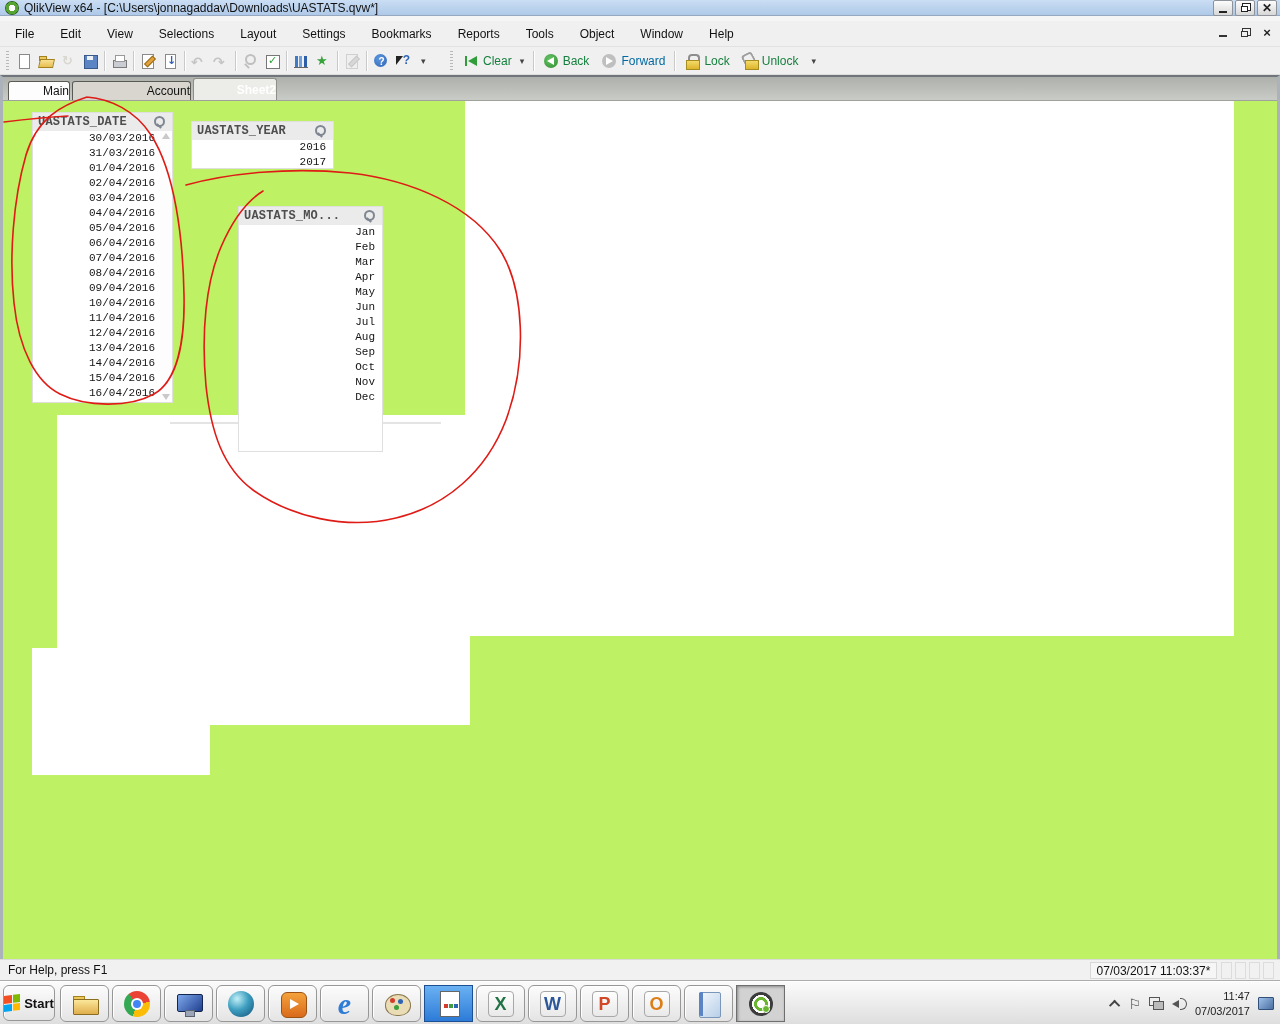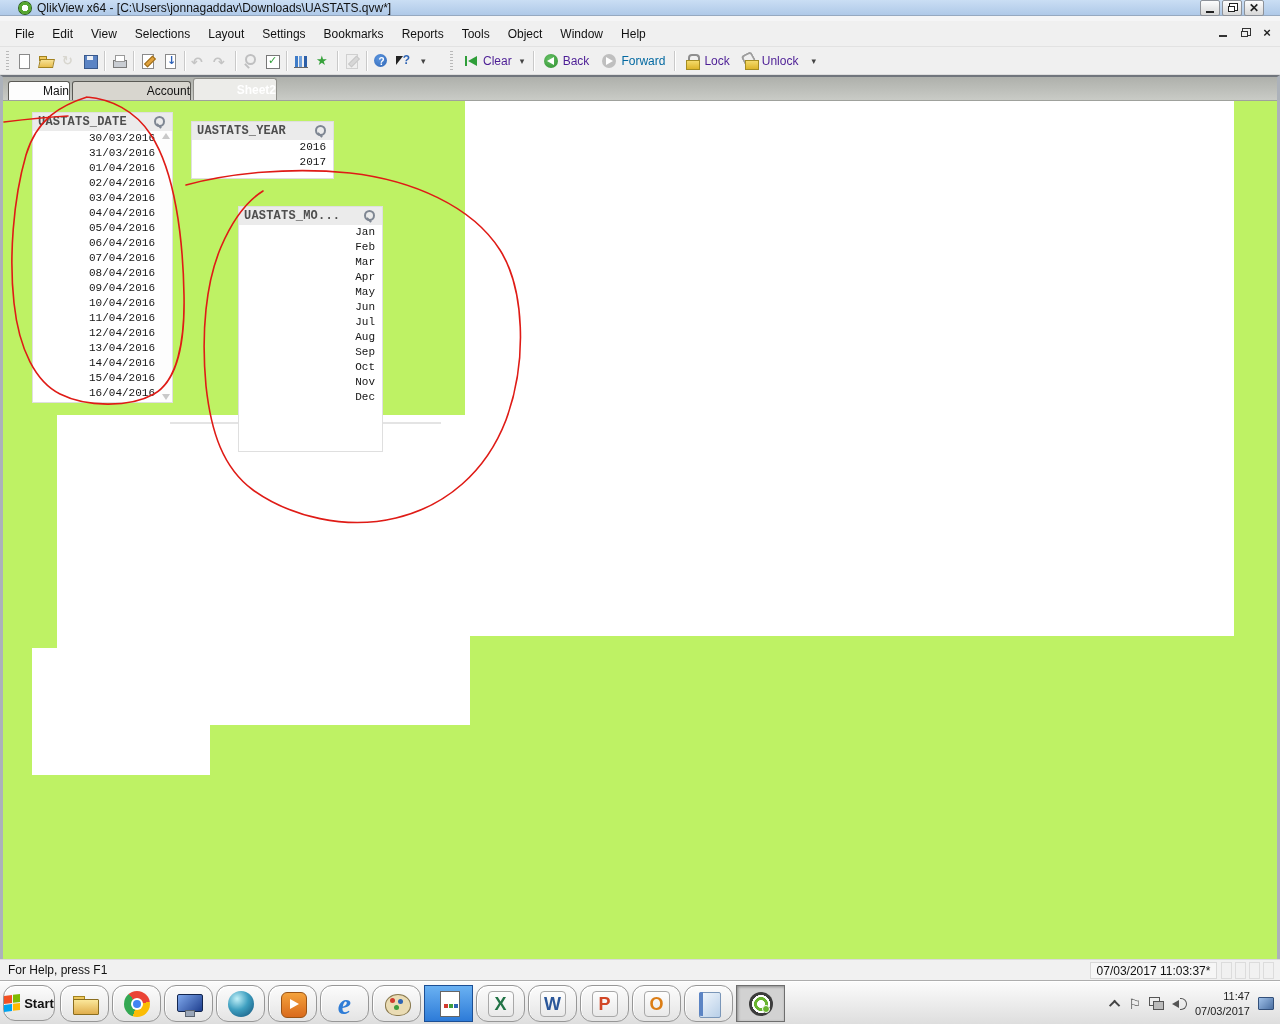--- a/index.html
+++ b/index.html
@@ -2,21 +2,21 @@
 <html><head>
 <meta charset="utf-8">
 <style>
   * { margin:0; padding:0; box-sizing:border-box; }
   html,body { width:1280px; height:1024px; overflow:hidden; background:#F5F5F6;
               font-family:"Liberation Sans", sans-serif; }
 
   
   .titlebar { position:absolute; left:0; top:0; width:1280px; height:16px;
     background:linear-gradient(#CADEF4,#AFC9E8); display:flex; align-items:center;
-    padding:0 16px; border-bottom:1px solid #96A9C0; }
+    padding:0 3px; border-bottom:1px solid #96A9C0; }
   .app-icon { width:14px; height:14px; border-radius:50%; margin:0 5px 0 2px;
     background:radial-gradient(circle at 50% 50%, #fff 0 30%, #56A531 32% 62%, #2E5E1E 64% 100%); }
   .title-text { font-size:12px; color:#111; flex:1; white-space:nowrap; }
   .cap-btns { display:flex; gap:2px; }
   .cap-btn { width:20px; height:16px; background:linear-gradient(#FDFDFD,#D7D7D7);
     border:1px solid #8E9299; border-radius:2px; display:flex; align-items:center;
     justify-content:center; position:relative; }
   .g-min { width:8px; height:2px; background:#222; margin-top:8px; }
   .g-restore { width:7px; height:6px; border:1px solid #222; background:#fff;
     box-shadow:2px -2px 0 -0px #fff, 2px -2px 0 1px #222; margin:2px 2px 0 0; }
@@ -37,21 +37,21 @@
   
   .toolbar { position:absolute; left:0; top:47px; width:1280px; height:28px;
     background:#F0F0F0; display:flex; align-items:center; padding-left:2px;
     border-bottom:1px solid #DDD; }
   .tb-grip { width:3px; height:20px; margin:0 4px;
     background:repeating-linear-gradient(180deg,#B9B9B9 0 1px, transparent 1px 3px); }
   .tb-sep { width:1px; height:20px; background:#C9C9C9; margin:0 3px; box-shadow:1px 0 0 #FFF; }
   .tb-btn { width:22px; height:22px; display:flex; align-items:center; justify-content:center; }
   .tb-btn.disabled { opacity:.45; filter:grayscale(80%); }
   .tb-lbtn { display:flex; align-items:center; gap:4px; padding:0 6px; height:22px;
-    font-size:12px; color:#4c1d95; }
+    font-size:12px; color:#15803d; }
   .tb-lbtn.disabled { color:#0369a1; }
   .tbi { width:16px; height:16px; position:relative; display:inline-block; font-style:normal; }
 
   .new-document-icon::before { content:""; position:absolute; left:3px; top:1px; width:9px;
     height:13px; background:#fff; border:1px solid #8a8a8a; }
   .open-file-icon::before { content:""; position:absolute; left:1px; top:3px; width:6px; height:3px;
     background:#EFC85C; border:1px solid #A2821F; }
   .open-file-icon::after { content:""; position:absolute; left:1px; top:6px; width:13px; height:7px;
     background:linear-gradient(#F7E193,#E8BE4E); border:1px solid #A2821F; transform:skewX(-12deg); }
   .refresh-icon::before { content:"\21BB"; position:absolute; left:2px; top:0;
@@ -138,21 +138,21 @@
   .sheet { position:relative; width:100%; height:860px; background:#bef264; overflow:hidden;font-family:Liberation Mono, monospace; }
   .white-rect { position:absolute; background:#FFFFFF; }
   .wr-a { left:462px; top:0;     width:769px; height:535px; }
   .wr-b { left:54px;  top:314px; width:413px; height:310px; }
   .wr-c { left:29px;  top:547px; width:178px; height:127px; }
   .container-edge { position:absolute; left:167px; top:321px; width:271px; height:2px; background:#E4E4E4; }
 
   
   .listbox { position:absolute; background:#fff; border:1px solid #DFDFDF; }
   .lb-date  { left:29px;  top:11px;  width:141px; height:291px; }
-  .lb-year  { left:188px; top:20px;  width:143px; height:58px;  }
+  .lb-year  { left:188px; top:20px;  width:143px; height:48px;  }
   .lb-month { left:235px; top:105px; width:145px; height:246px; }
   .lb-caption { height:18px; background:#EBEBEB; display:flex; align-items:center;
     justify-content:space-between; padding:0 5px; font-size:12px; font-weight:bold;
     color:#4E4E4E; letter-spacing:.2px; white-space:nowrap; overflow:hidden; }
   .mag { width:13px; height:14px; position:relative; flex:none; }
   .lb-rows { position:absolute; left:0; right:0; top:18px; bottom:0; overflow:hidden; }
   .lb-row { height:15px; line-height:15px; font-size:11px; color:#141414;
     text-align:right; padding-right:7px; cursor:default; }
   .lb-date .lb-row { padding-right:17px; }
   .lb-scroll { position:absolute; right:0; top:18px; bottom:0; width:12px;
@@ -173,21 +173,21 @@
   .sb-help { position:absolute; left:8px; top:3px; }
   .sb-date { position:absolute; left:1090px; top:2px; width:127px; height:17px;
     border:1px solid #D8D8D8; background:#F6F6F6; text-align:center; line-height:16px; }
   .sb-mini { position:absolute; top:2px; width:11px; height:17px; border:1px solid #DCDCDC; }
 
   
   .taskbar { position:absolute; left:0; top:981px; width:1280px; height:43px;
     background:linear-gradient(#FBFBFB,#DEDEDE); border-top:1px solid #FFFFFF;
     box-shadow:0 -1px 0 #ADADAD; }
   .tb-raised { background:linear-gradient(#FCFCFC,#E4E4E4); border:1px solid #979797;
-    border-radius:12px; box-shadow:inset 1px 1px 0 #fff; }
+    border-radius:6px; box-shadow:inset 1px 1px 0 #fff; }
   .start-btn { position:absolute; left:3px; top:3px; width:52px; height:36px;
     display:flex; align-items:center; justify-content:center; gap:4px;
     font-weight:bold; font-size:13px; color:#111; }
   .win-flag { width:16px; height:16px; display:grid; grid-template-columns:1fr 1fr;
     grid-template-rows:1fr 1fr; gap:1px; transform:skewY(-8deg); flex:none; }
   .wf1{background:#F25022;} .wf2{background:#7FBA00;} .wf3{background:#00A4EF;} .wf4{background:#FFB900;}
   .apps { position:absolute; left:60px; top:3px; height:37px; display:flex; gap:3px; }
   .app-btn { width:49px; height:37px; display:flex; align-items:center; justify-content:center; }
   .app-btn.highlighted { background:linear-gradient(#6AB1F2,#2D7BD8); border:1px solid #1C4F94; }
   .app-btn.pressed { background:#D2D2D2; border:1px solid #6E6E6E;
@@ -271,21 +271,21 @@
     <div class="cap-btn">
         <div class="g-restore"></div>
       </div>
     <div class="cap-btn">
         <span class="g-close">✕</span>
       </div>
   </div>
 </div>
 
 <div class="menubar">
-  <div id="menu-items" style="display:flex;">
+  <div id="menu-items" style="display:flex;gap:8px;">
       <span class="menu-item">File</span>
       <span class="menu-item">Edit</span>
       <span class="menu-item">View</span>
       <span class="menu-item">Selections</span>
       <span class="menu-item">Layout</span>
       <span class="menu-item">Settings</span>
       <span class="menu-item">Bookmarks</span>
       <span class="menu-item">Reports</span>
       <span class="menu-item">Tools</span>
       <span class="menu-item">Object</span>

